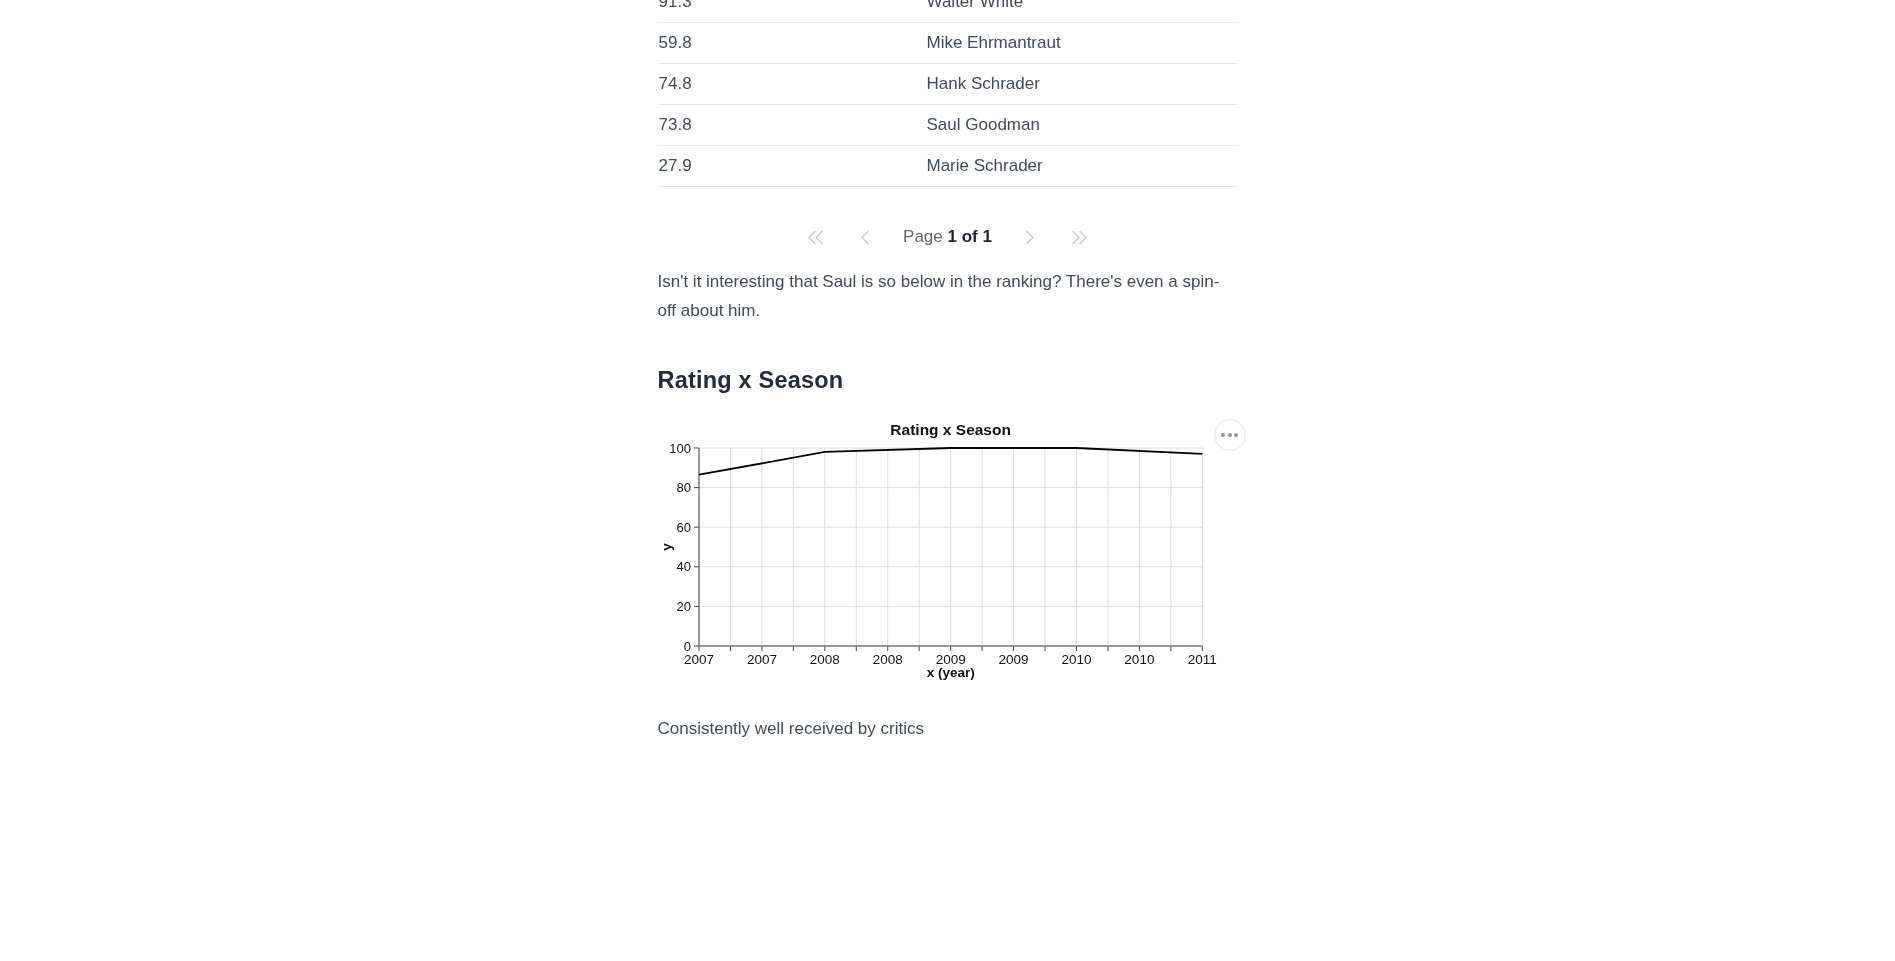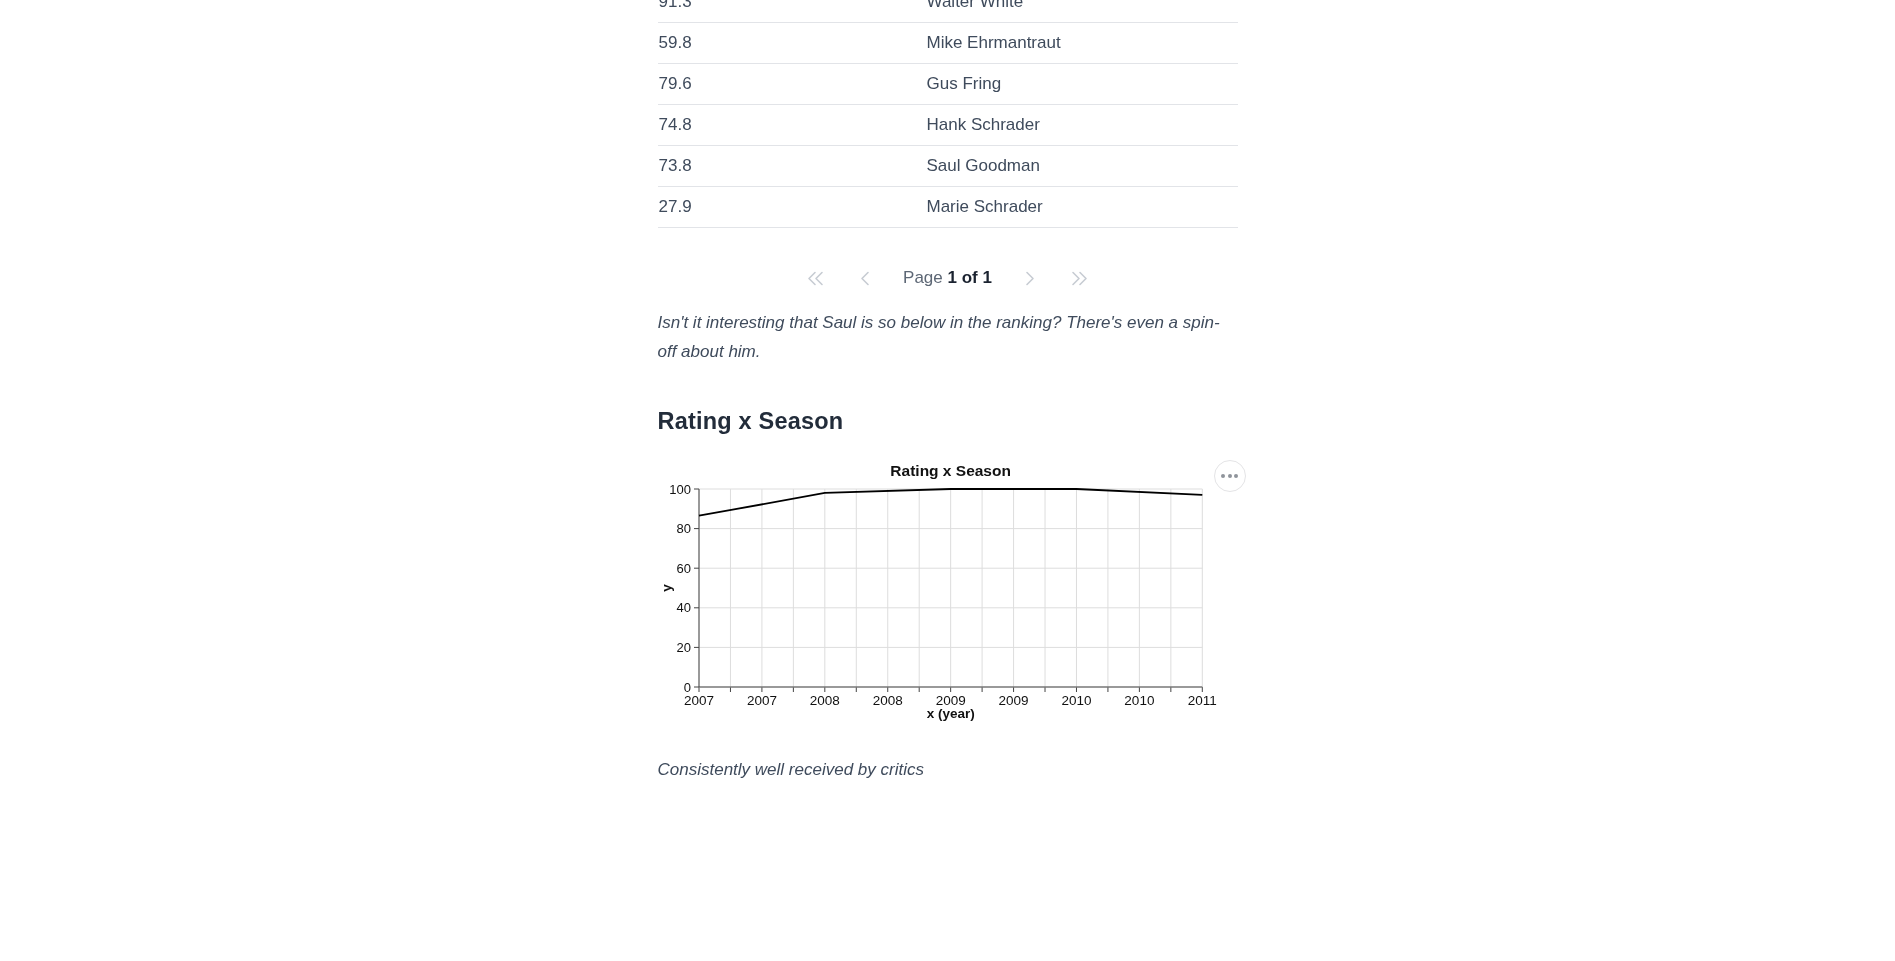--- a/index.html
+++ b/index.html
@@ -43,21 +43,20 @@
     padding: 2px;
     cursor: default;
     display: flex;
     align-items: center;
   }
   .pg-btn svg { stroke: #c7ccd3; fill: none; stroke-width: 1.6; stroke-linecap: round; stroke-linejoin: round; }
   .pg-text { color: #5d6775; font-size: 17px; white-space: nowrap; }
   .pg-text b { color: #1b2330; font-weight: 700; }
   
   .note {
-    font-style: italic;
     color: #3f4b5c;
     font-size: 17px;
     line-height: 29px;
     width: 100%;
   }
   .note-1 { margin-top: 10px; }
   .note-2 { margin-top: 33px; line-height: 21px; }
   h2.section-heading {
     margin: 40px 0 0 0;
     font-size: 23.5px;
@@ -106,24 +105,20 @@
 <div class="content">
 
   <div class="ratings-table" id="ratings-table">
       <div class="t-row">
         <div class="t-cell-value">91.3</div>
         <div class="t-cell-name">Walter White</div>
       </div>
       <div class="t-row">
         <div class="t-cell-value">59.8</div>
         <div class="t-cell-name">Mike Ehrmantraut</div>
-      </div>
-      <div class="t-row">
-        <div class="t-cell-value">79.6</div>
-        <div class="t-cell-name">Gus Fring</div>
       </div>
       <div class="t-row">
         <div class="t-cell-value">74.8</div>
         <div class="t-cell-name">Hank Schrader</div>
       </div>
       <div class="t-row">
         <div class="t-cell-value">73.8</div>
         <div class="t-cell-name">Saul Goodman</div>
       </div>
       <div class="t-row">

